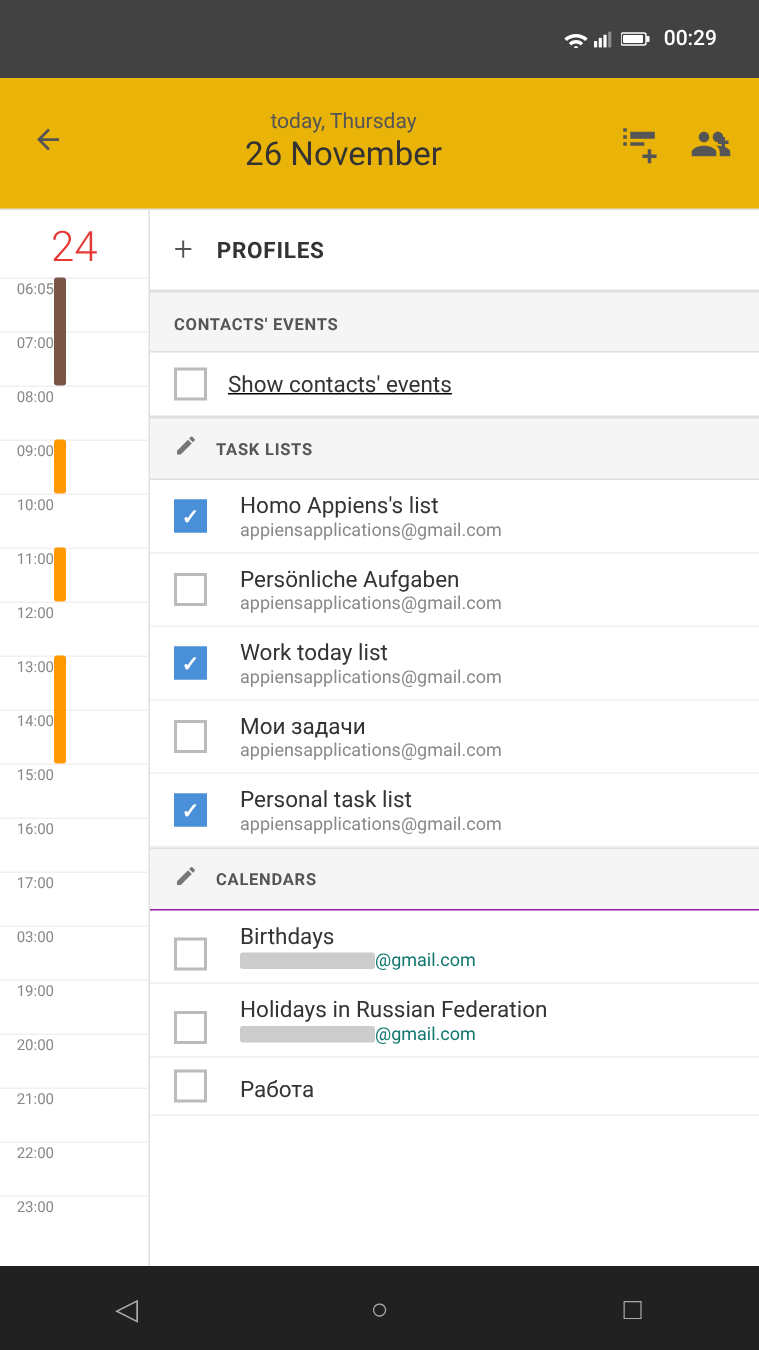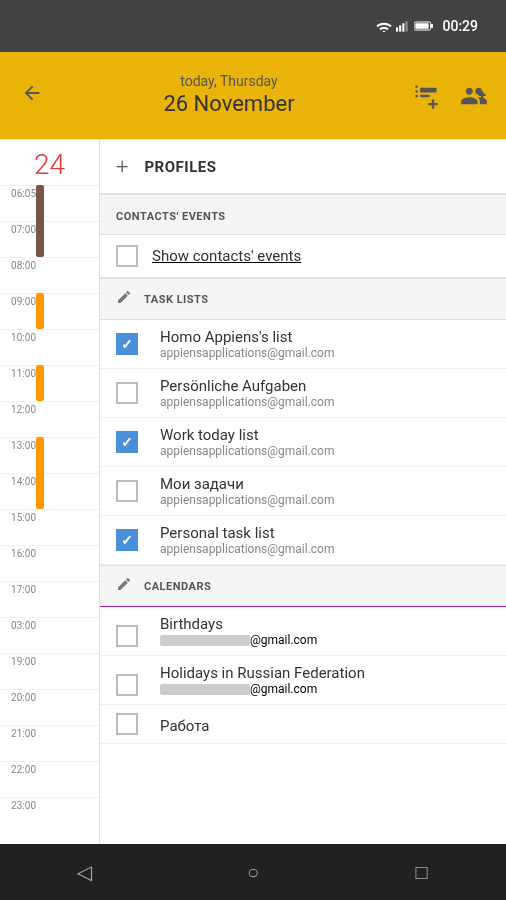--- a/index.html
+++ b/index.html
@@ -253,21 +253,21 @@
     }
     .cal-info {
       flex: 1;
     }
     .cal-name {
       font-size: 15px;
       color: #333;
     }
     .cal-email {
       font-size: 12px;
-      color: #000000;
+      color: #0f766e;
     }
     .redacted-text {
       display: inline-block;
       background: #ccc;
       border-radius: 2px;
       height: 11px;
       vertical-align: middle;
     }
 
     

